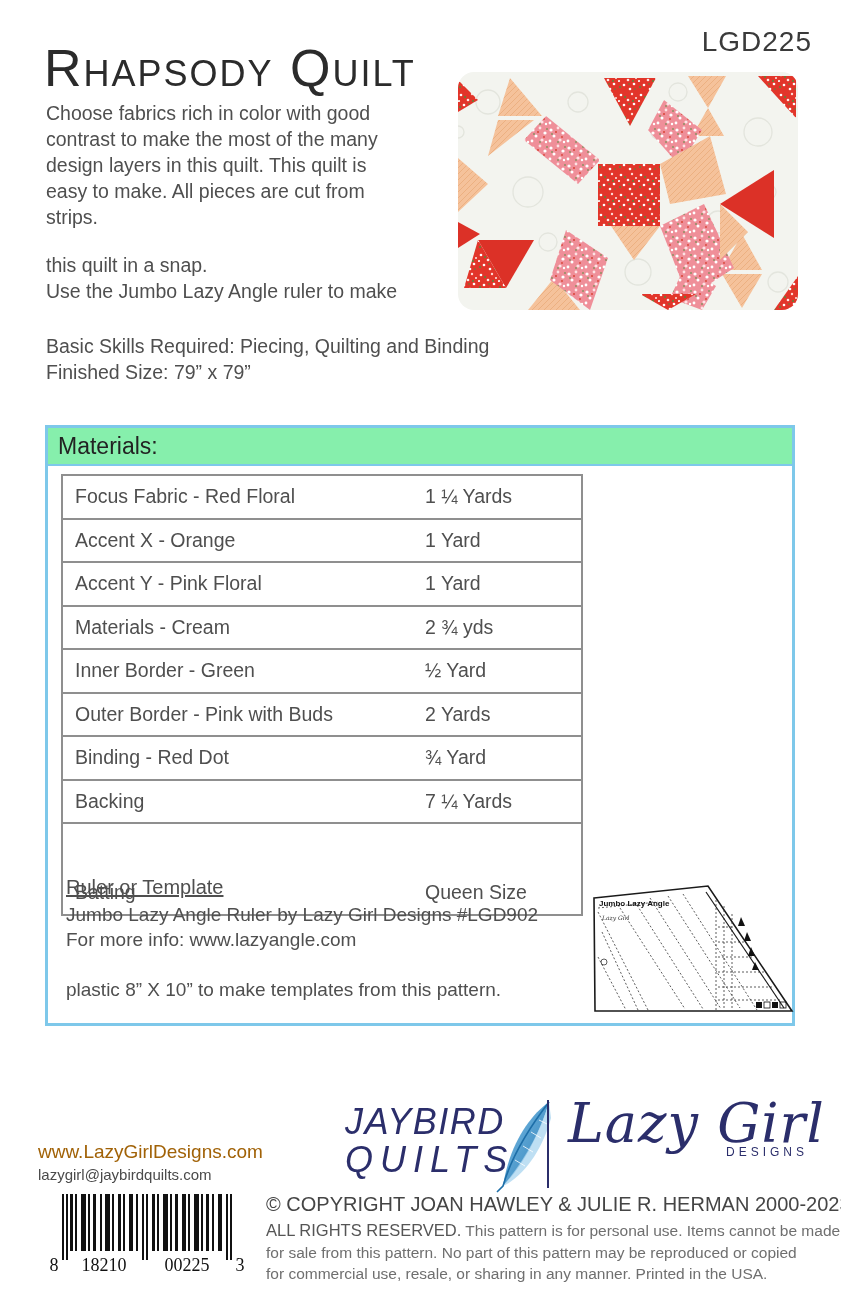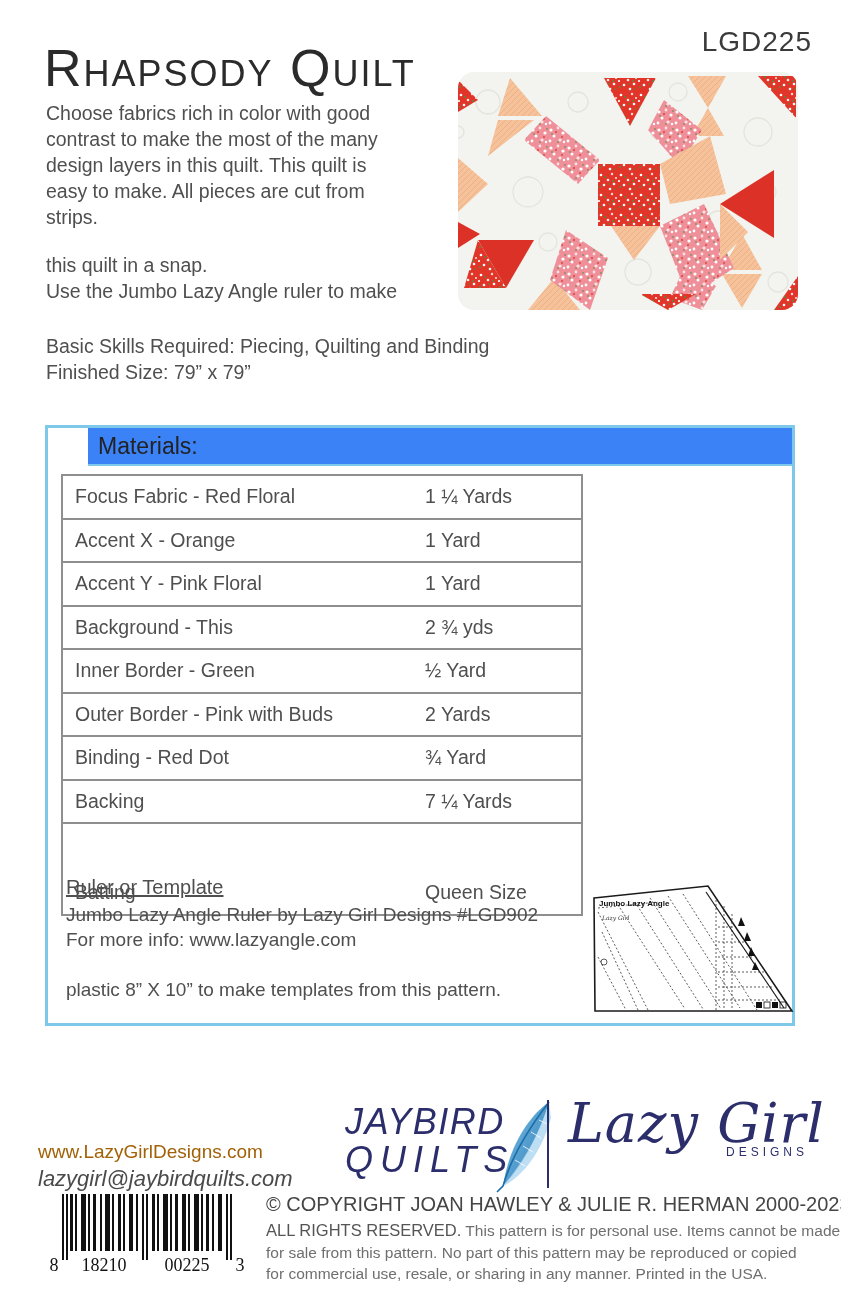--- a/index.html
+++ b/index.html
@@ -10,36 +10,36 @@
   .code{right:29px;top:26px;font-size:28px;color:#3a3a3a;letter-spacing:1px;font-weight:400;}
   .title{left:44px;top:38px;font-size:52px;color:#2b2b2b;font-variant:small-caps;
          letter-spacing:2px;font-weight:400;}
 
   .hand{color:#4f4f4f;}
   .introline{font-size:19.5px;line-height:26px;white-space:nowrap;}
 
   .photo{left:458px;top:72px;width:340px;height:238px;border-radius:16px;overflow:hidden;}
 
   .matbox{left:45px;top:425px;width:744px;height:595px;border:3px solid #7ec8ea;}
-  .mathead{position:absolute;left:0;top:0;right:0;height:36px;background:#3b82f6;
-           border-bottom:2px solid #7ec8ea;margin-left:40px;}
+  .mathead{position:absolute;left:0;top:0;right:0;height:36px;background:#86efac;
+           border-bottom:2px solid #7ec8ea;}
   .mathead span{display:block;padding:5px 0 0 10px;font-size:23px;color:#222;}
   .mattable{position:absolute;left:13px;top:46px;width:518px;border:2px solid #8f8f8f;}
   .matrow{display:flex;align-items:center;height:41.5px;border-bottom:2px solid #8f8f8f;
           font-size:19.5px;color:#4f4f4f;}
   .matrow:last-child{border-bottom:none;margin-top:48px;}
   .mat-item{width:350px;padding-left:12px;}
   .mat-qty{flex:1;}
 
   .rulhead{left:66px;top:876px;font-size:20px;color:#4f4f4f;text-decoration:underline;}
   .rulline{font-size:19px;line-height:25px;white-space:nowrap;color:#4f4f4f;}
   .rulersvg{left:588px;top:882px;}
 
   .site{left:38px;top:1141px;font-size:19px;color:#a16207;}
-  .email{left:38px;top:1166px;font-size:22px;color:#4a4a4a;font-style:italic;}
+  .email{left:38px;top:1166px;font-size:15px;color:#4a4a4a;}
   .barcode{left:48px;top:1192px;}
 
   .navy{color:#2b2e6b;}
   .jaybird{left:345px;top:1103px;line-height:38px;font-style:italic;}
   .jb1{font-size:36px;letter-spacing:1.5px;font-weight:400;}
   .jb2{font-size:36px;letter-spacing:7px;font-weight:400;}
   .feather{left:495px;top:1098px;}
   .logodivider{left:547px;top:1100px;width:2px;height:88px;background:#2b2e6b;}
   .lazygirl{left:568px;top:1092px;width:250px;}
   .lg-script{font-family:"DejaVu Serif",serif;font-style:italic;font-size:54px;
@@ -175,21 +175,21 @@
       </div>
       <div class="matrow">
         <span class="mat-item">Accent X - Orange</span>
         <span class="mat-qty">1 Yard</span>
       </div>
       <div class="matrow">
         <span class="mat-item">Accent Y - Pink Floral</span>
         <span class="mat-qty">1 Yard</span>
       </div>
       <div class="matrow">
-        <span class="mat-item">Background - This</span>
+        <span class="mat-item">Materials - Cream</span>
         <span class="mat-qty">2 ¾ yds</span>
       </div>
       <div class="matrow">
         <span class="mat-item">Inner Border - Green</span>
         <span class="mat-qty">½ Yard</span>
       </div>
       <div class="matrow">
         <span class="mat-item">Outer Border - Pink with Buds</span>
         <span class="mat-qty">2 Yards</span>
       </div>

